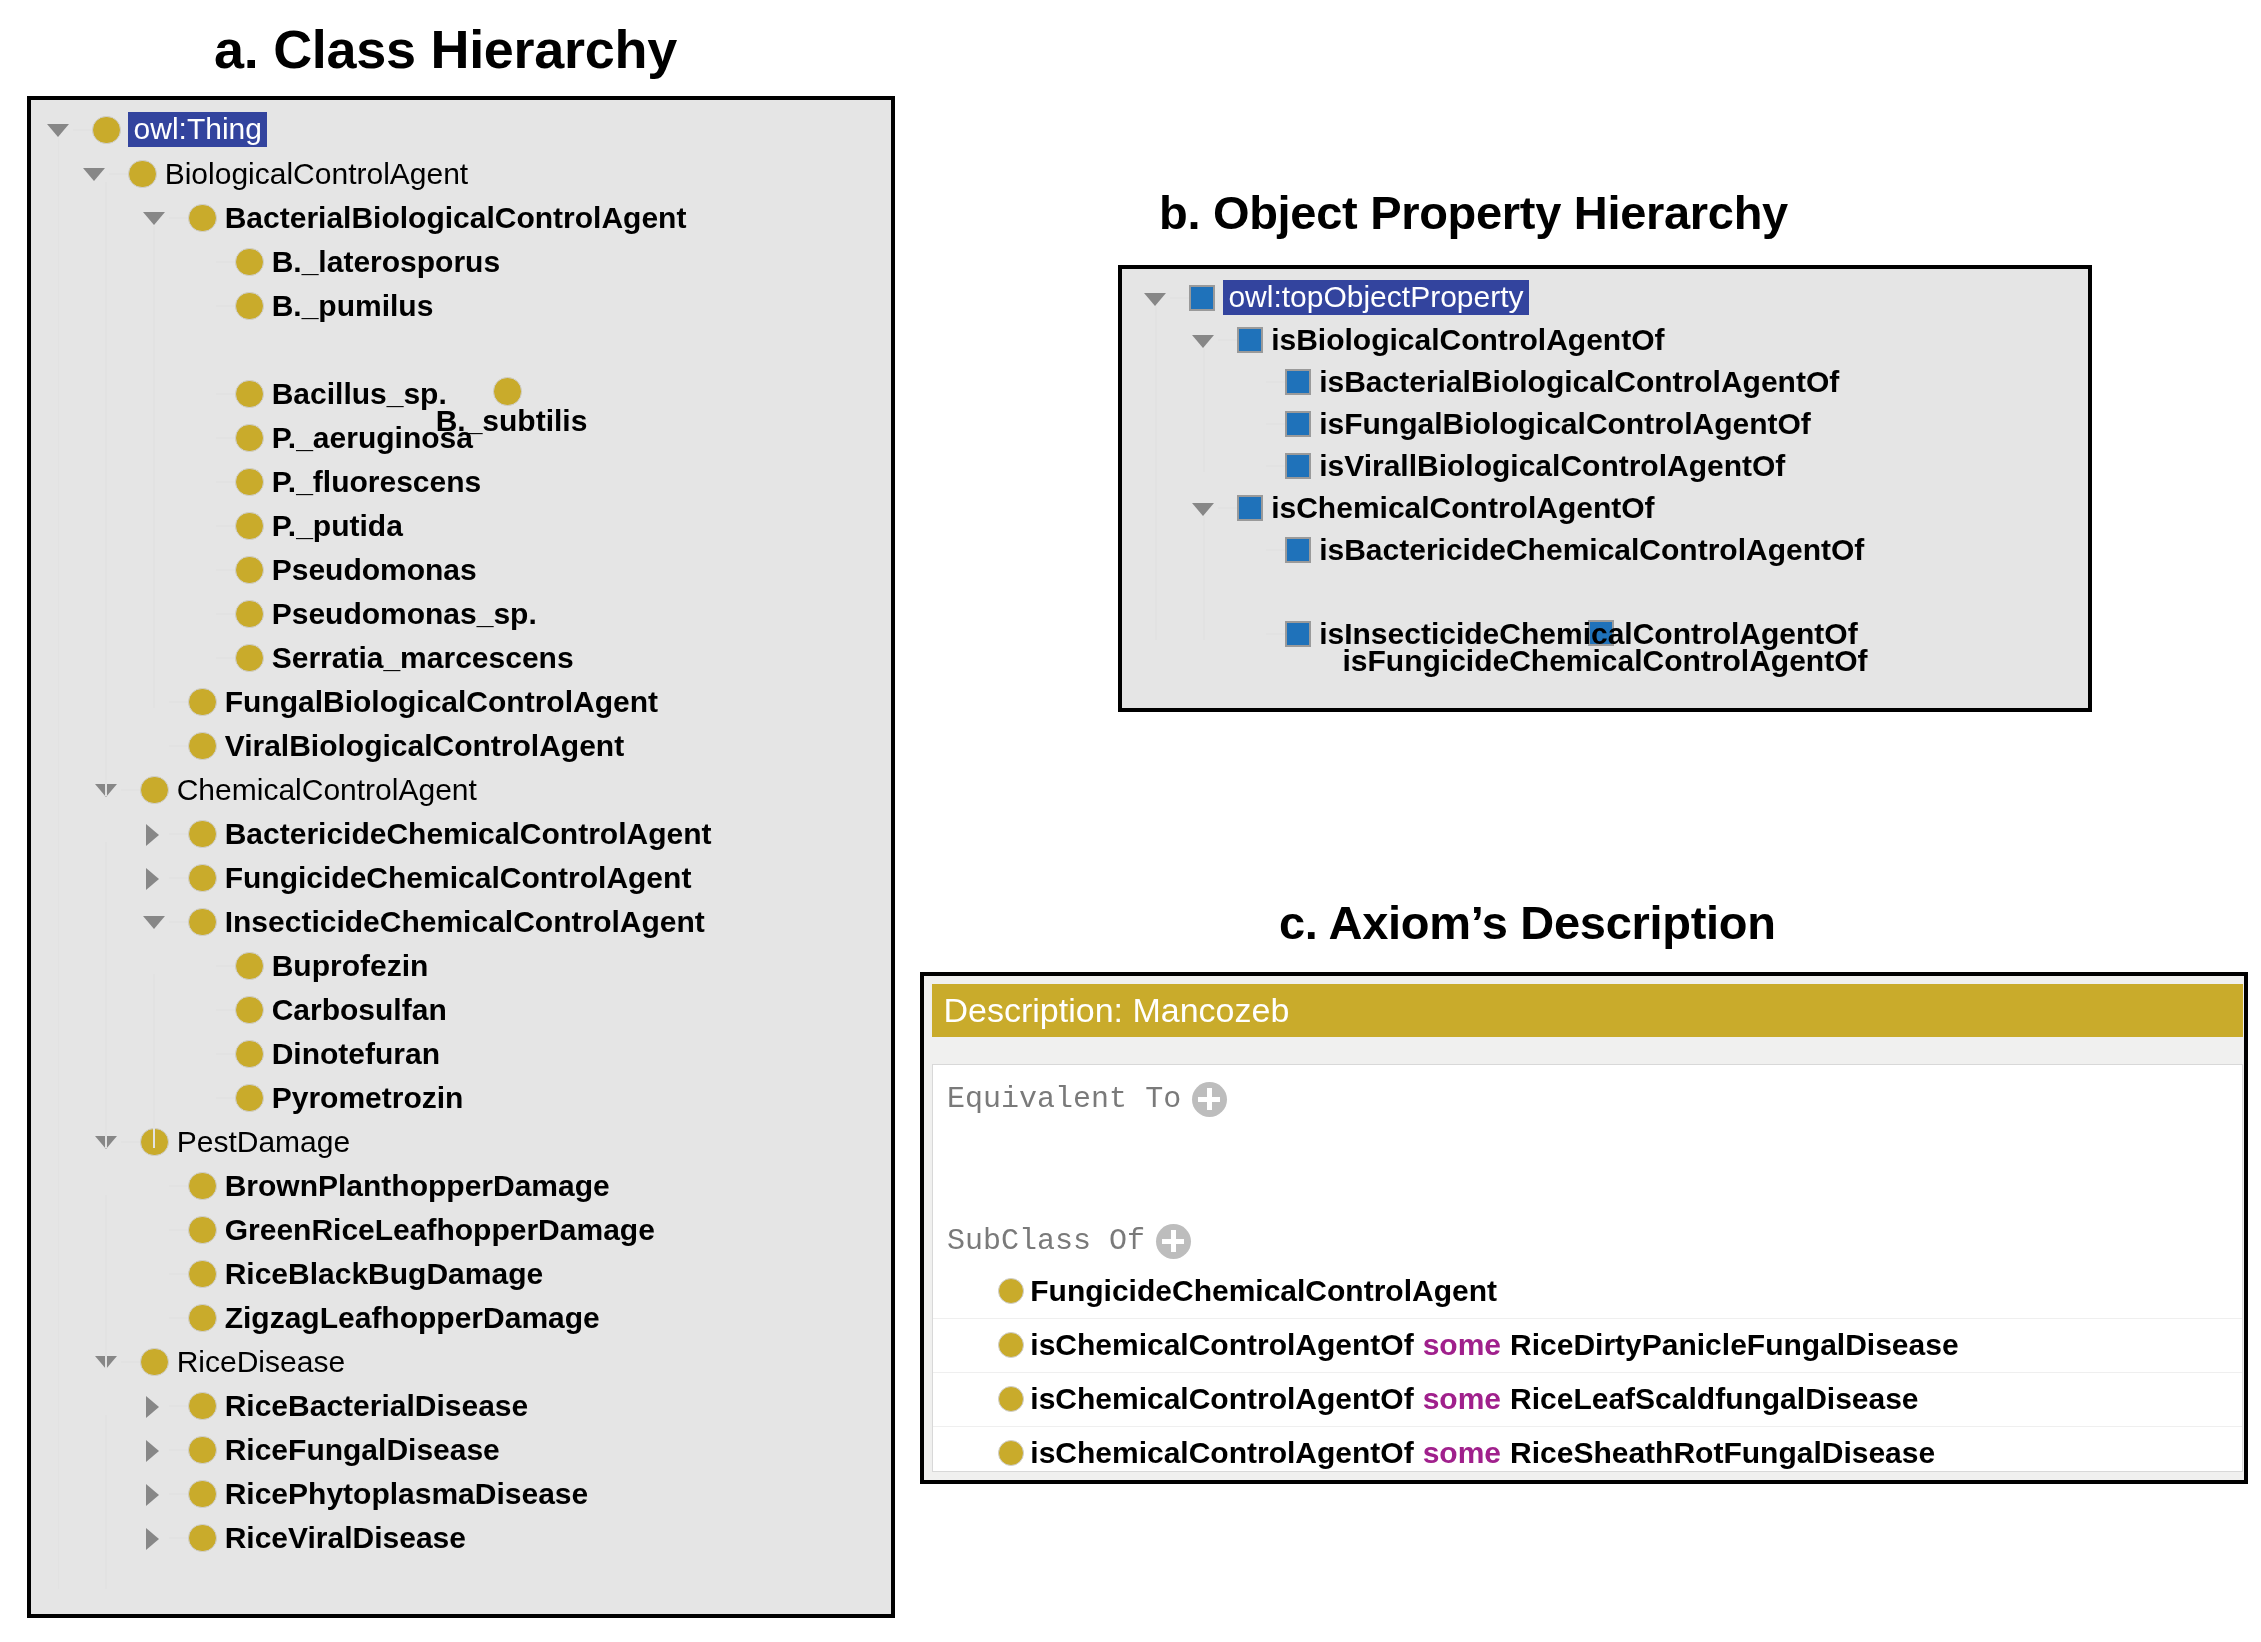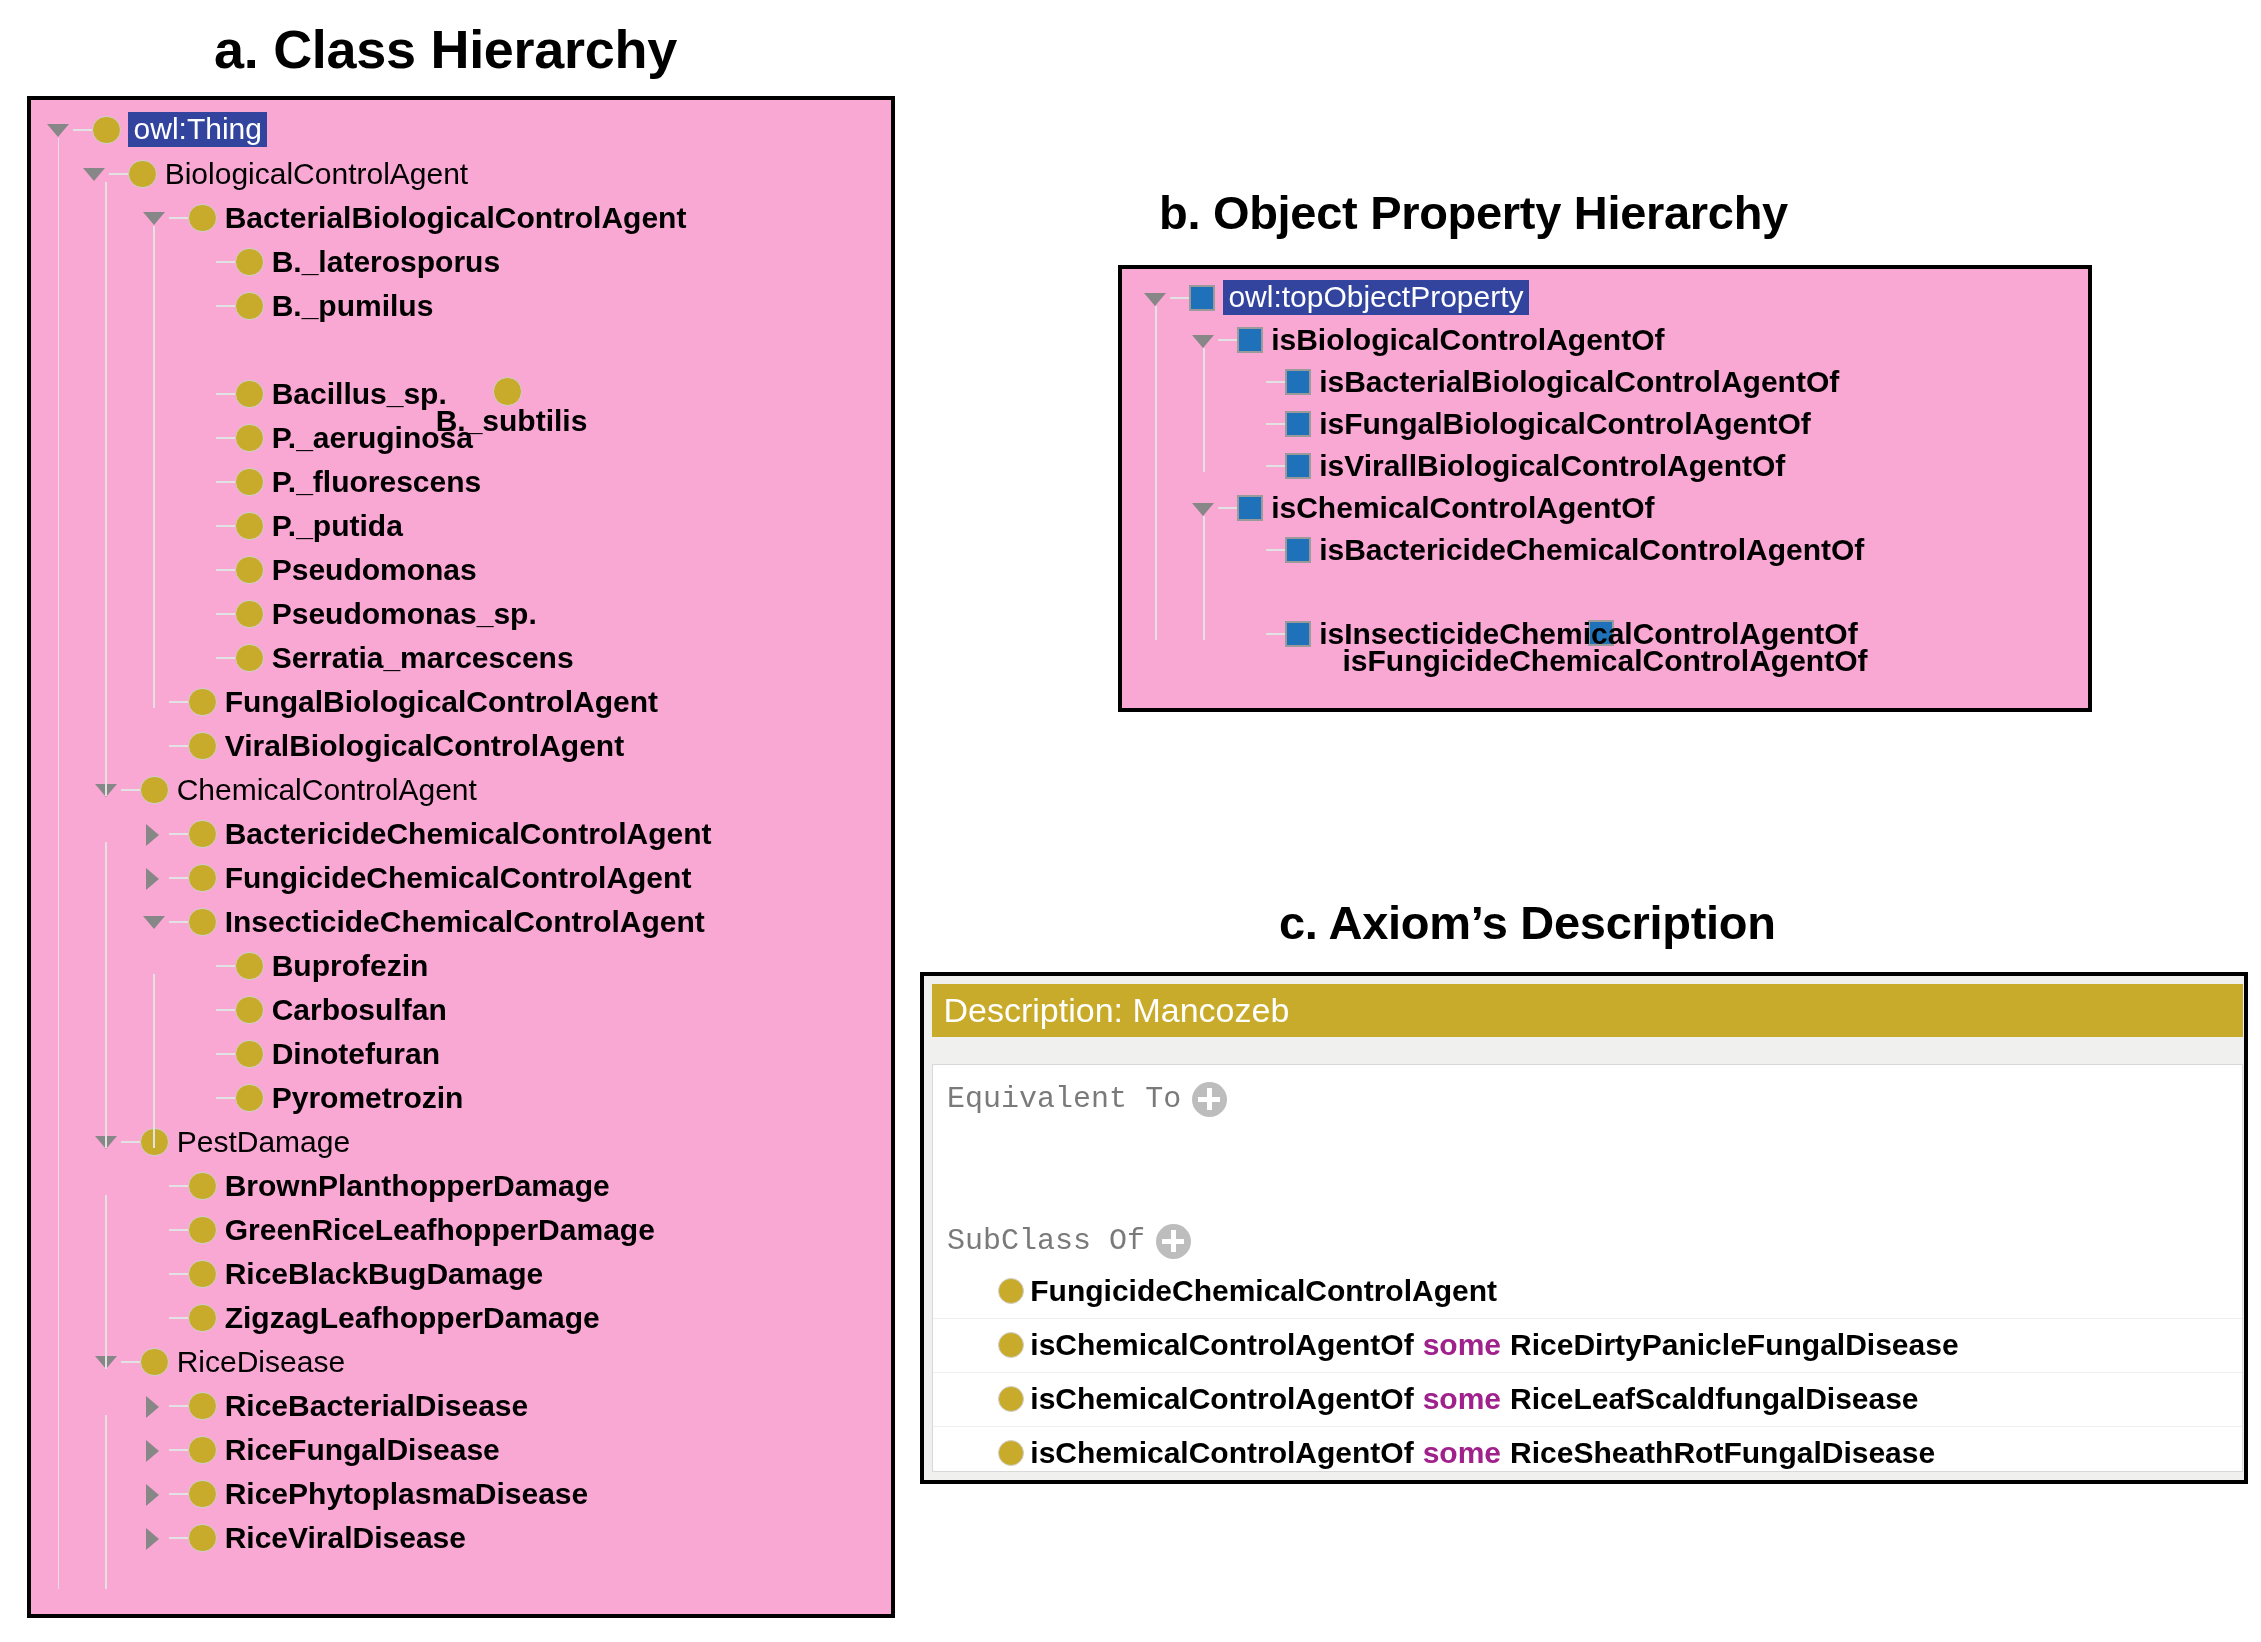--- a/index.html
+++ b/index.html
@@ -25,21 +25,21 @@
     white-space: nowrap;
     letter-spacing: -0.3px;
   }
   #caption-a { left: 214px;  top: 18px;   font-size: 54px; }
   #caption-b { left: 1159px; top: 185px;  font-size: 47px; }
   #caption-c { left: 1279px; top: 895px; font-size: 47px; }
 
   
   .panel {
     position: absolute;
-    background: #f9a8d4;
+    background: #e5e5e5;
     border: 4.5px solid #000000;
   }
   #panel-a { left: 27px;   top: 96px;  width: 868px; height: 1522px; }
   #panel-b { left: 1090px; top: 265px;  width: 974px; height: 447px; margin-left: 28px;  }
   #panel-c { left: 920px; top: 972px; width: 1328px; height: 512px; background: #f0f0ef; }
 
   
   .tree { position: absolute; left: 0; top: 0; right: 0; }
   .row {
     position: relative;

